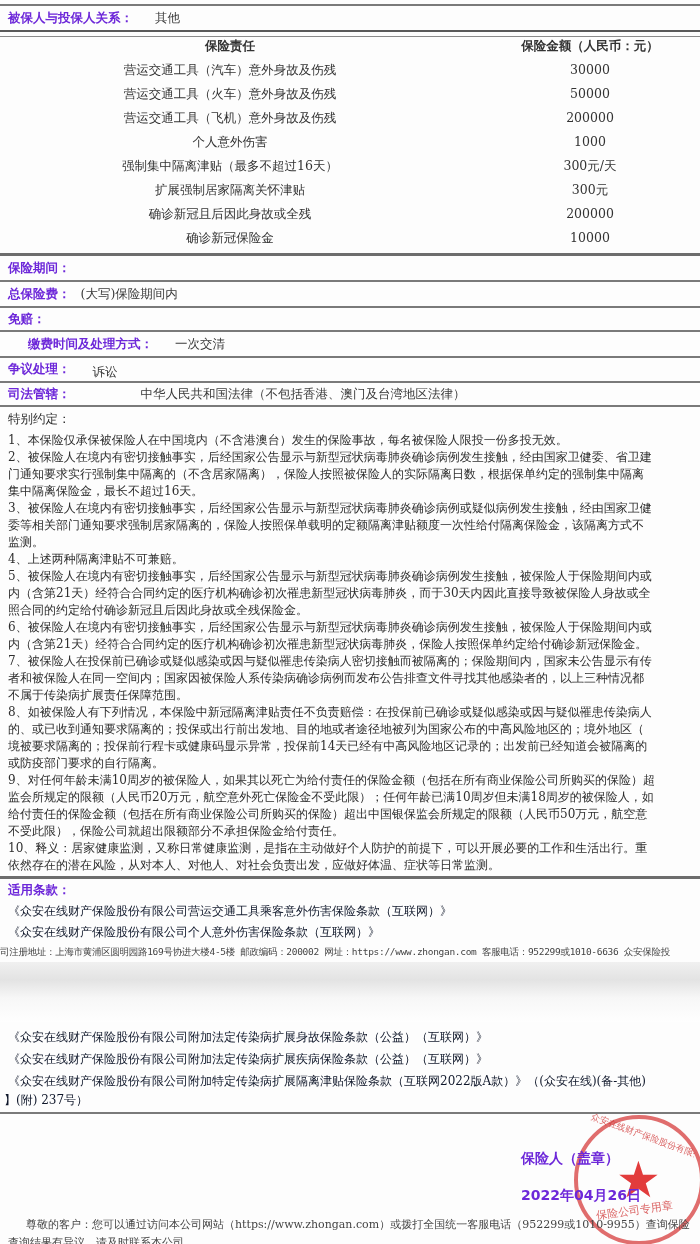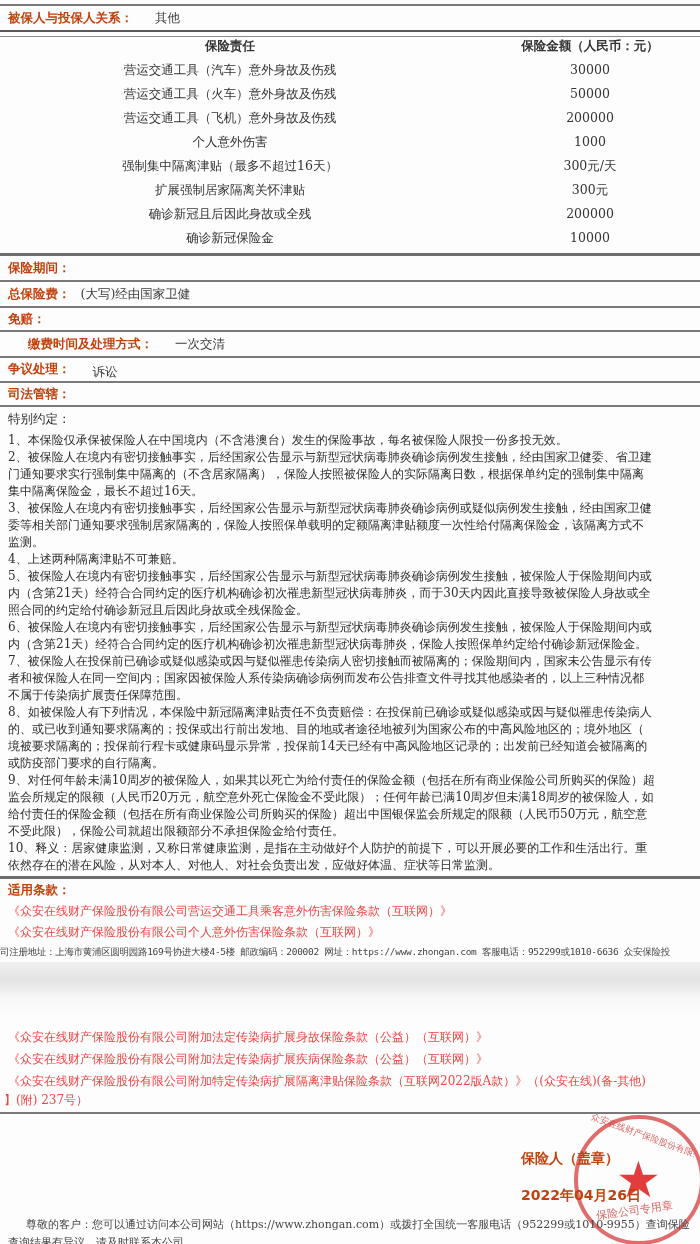--- a/index.html
+++ b/index.html
@@ -6,30 +6,30 @@
   body {
     width:700px; height:1244px; overflow:hidden; background:#fdfdfd;
     font-family:"DejaVu Serif","Liberation Serif",serif; color:#2a2a2a;
     position:relative;
   }
   .abs { position:absolute; }
   .hr { position:absolute; left:0; width:700px; background:#6d6d6d; }
   .hr.thick { height:3px; }
   .hr.double { height:4px; border-top:2px solid #5a5a5a; border-bottom:1px solid #8a8a8a; background:transparent; }
   .hr.thin { height:2px; background:#7a7a7a; }
-  .label { font-family:"DejaVu Sans","Liberation Sans",sans-serif; font-weight:bold; font-size:12.5px; color:#c2410c; }
+  .label { font-family:"DejaVu Sans","Liberation Sans",sans-serif; font-weight:bold; font-size:12.5px; color:#6d28d9; }
   .val { font-size:12.5px; color:#3a3a3a; }
   .row { position:absolute; left:8px; height:20px; display:flex; align-items:center; white-space:nowrap; }
   .cov { position:absolute; font-size:12.5px; color:#333; white-space:nowrap; text-align:center; }
   .cov-name { left:60px; width:340px; }
   .cov-amt { left:470px; width:240px; }
   .clause { position:absolute; left:8px; width:720px; font-size:12px; line-height:17px; color:#2e2e2e; white-space:nowrap; overflow:hidden; }
   .footer-line { position:absolute; left:0; top:926px; font-size:9.5px; color:#444; white-space:nowrap; font-family:"DejaVu Sans Mono","Liberation Mono",monospace; letter-spacing:-0.3px; }
   .gap { position:absolute; left:0; top:945px; width:700px; height:82px; background:linear-gradient(#f0f0f0,#e3e3e3 30%,#f7f7f7 60%,#fefefe); }
-  .terms { position:absolute; left:8px; font-size:12px; color:#ef4444; white-space:nowrap; }
+  .terms { position:absolute; left:8px; font-size:12px; color:#0f172a; white-space:nowrap; }
   .stamp { position:absolute; left:574px; top:1115px; width:130px; height:130px; border-radius:50%; border:4px solid rgba(214,60,60,0.75); box-sizing:border-box; }
   .stamp-star { position:absolute; left:38px; top:36px; font-size:50px; color:#e23c3c; line-height:50px; }
   .stamp-text { position:absolute; font-size:11px; color:rgba(210,60,60,0.8); white-space:nowrap; }
 </style>
 </head>
 <body>
 
 <div class="hr thin" style="top:4px;"></div>
 
 <div class="row" style="top:8px;">
@@ -70,21 +70,21 @@
 
 <div class="hr thick" style="top:253px;"></div>
 
 <div class="row" style="top:258px;gap:7px;">
   <span class="label">保险期间：</span>
 </div>
 <div class="hr thin" style="top:280px;"></div>
 
 <div class="row" style="top:284px;">
   <span class="label">总保险费：</span>
-  <span class="val" style="margin-left:10px;">(大写)经由国家卫健</span>
+  <span class="val" style="margin-left:10px;">(大写)保险期间内</span>
 </div>
 <div class="hr thin" style="top:306px;"></div>
 
 <div class="row" style="top:309px;">
   <span class="label">免赔：</span>
   <span class="val"></span>
 </div>
 <div class="hr thin" style="top:330px;"></div>
 
 <div class="row" style="top:334px;padding-left:20px;">
@@ -94,20 +94,21 @@
 <div class="hr thin" style="top:356px;"></div>
 
 <div class="row" style="top:359px;text-align:center;">
   <span class="label">争议处理：</span>
   <span class="val" style="margin-left:22px;margin-top:6px;">诉讼</span>
 </div>
 <div class="hr thin" style="top:381px;"></div>
 
 <div class="row" style="top:384px;gap:48px;">
   <span class="label">司法管辖：</span>
+  <span class="val" style="margin-left:22px;">中华人民共和国法律（不包括香港、澳门及台湾地区法律）</span>
 </div>
 <div class="hr thin" style="top:405px;"></div>
 
 <div class="clause" style="top:410px; font-size:12.5px;">特别约定：</div>
 <div>
   <div class="clause" style="top:432px;">1、本保险仅承保被保险人在中国境内（不含港澳台）发生的保险事故，每名被保险人限投一份多投无效。</div>
   <div class="clause" style="top:449px;">2、被保险人在境内有密切接触事实，后经国家公告显示与新型冠状病毒肺炎确诊病例发生接触，经由国家卫健委、省卫建</div>
   <div class="clause" style="top:466px;">门通知要求实行强制集中隔离的（不含居家隔离），保险人按照被保险人的实际隔离日数，根据保单约定的强制集中隔离</div>
   <div class="clause" style="top:483px;">集中隔离保险金，最长不超过16天。</div>
   <div class="clause" style="top:500px;">3、被保险人在境内有密切接触事实，后经国家公告显示与新型冠状病毒肺炎确诊病例或疑似病例发生接触，经由国家卫健</div>

